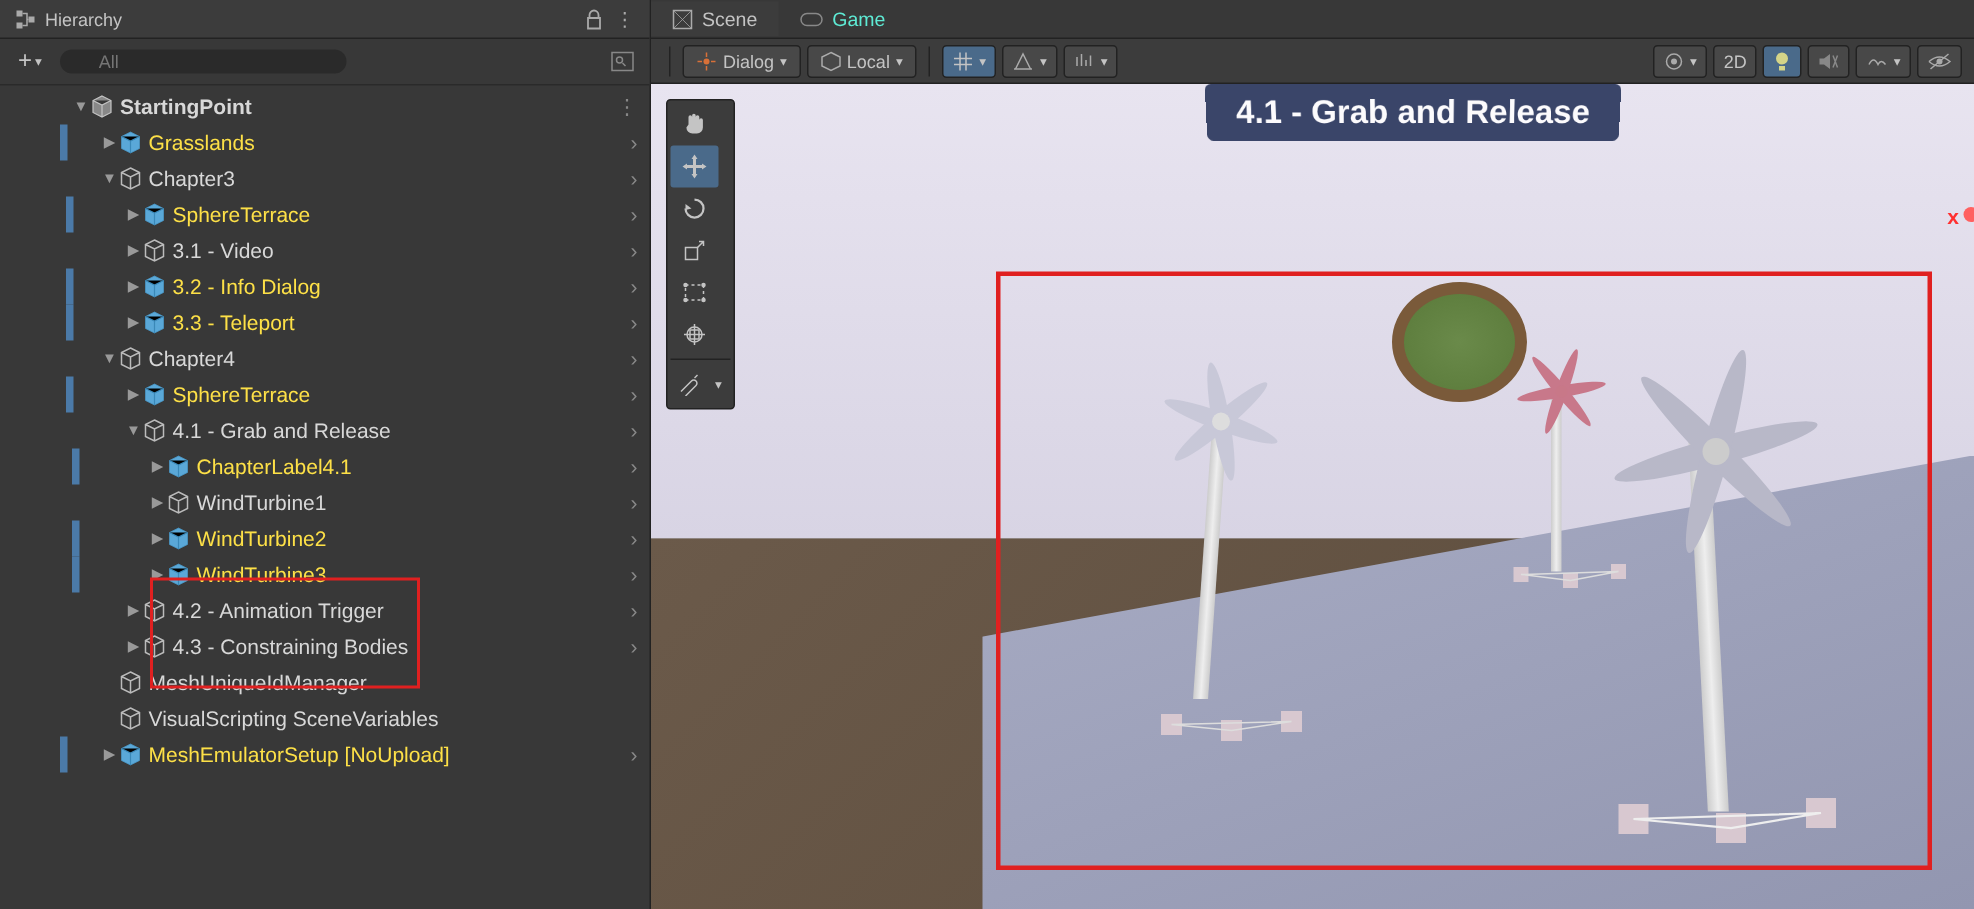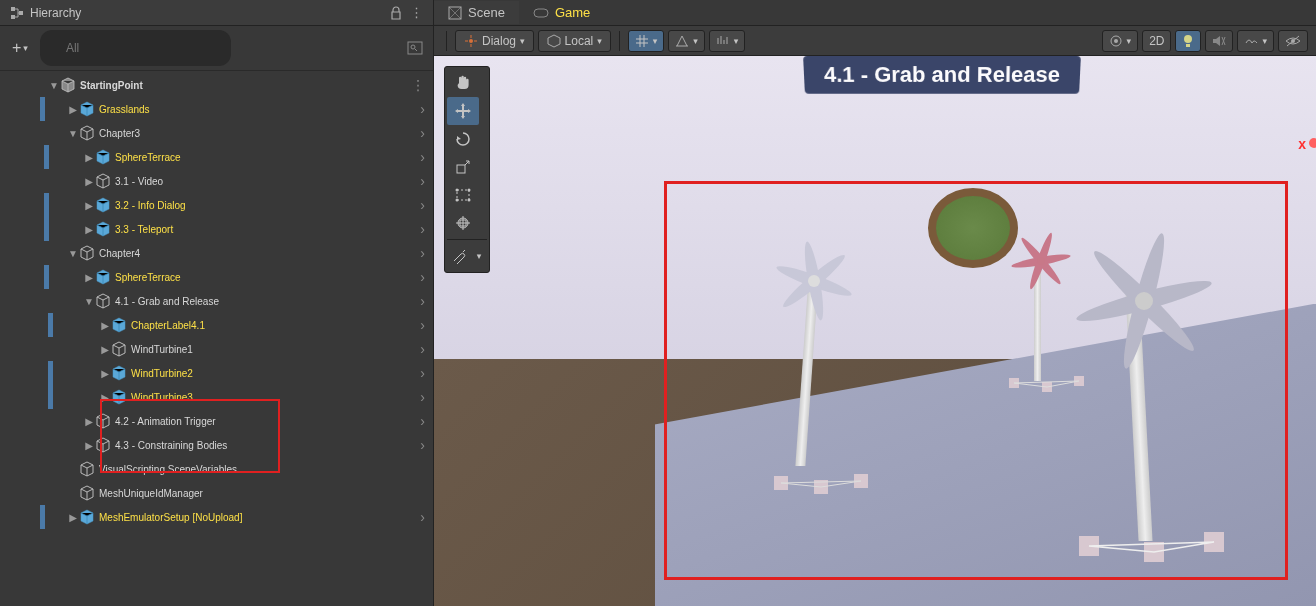--- a/index.html
+++ b/index.html
@@ -5,42 +5,42 @@
 * { margin: 0; padding: 0; box-sizing: border-box; font-family: Arial, sans-serif; }
 body { background: #383838; color: #c4c4c4; font-size: 13px; width: 1316px; height: 606px; overflow: hidden; display: flex; }
 
 .hierarchy-panel { width: 434px; background: #383838; display: flex; flex-direction: column; border-right: 1px solid #222; }
 .panel-header { display: flex; align-items: center; padding: 4px 10px; background: #3c3c3c; border-bottom: 1px solid #222; height: 26px; }
 .panel-title { color: #c4c4c4; font-size: 12px; margin-left: 6px; flex: 1; }
 .panel-icon { display: inline-flex; }
 
 .search-row { display: flex; align-items: center; padding: 4px 6px; gap: 6px; background: #383838; border-bottom: 1px solid #2a2a2a; }
 .plus-dropdown { display: flex; align-items: center; color: #c4c4c4; gap: 2px; padding: 2px 6px; cursor: pointer; }
-.search-box { flex: 1; background: #2a2a2a; border: none; border-radius: 12px; padding: 3px 10px 3px 26px; color: #bef264; font-size: 12px; height: 36px; position: relative; }
+.search-box { flex: 1; background: #2a2a2a; border: none; border-radius: 12px; padding: 3px 10px 3px 26px; color: #bef264; font-size: 12px; height: 16px; position: relative; }
 .search-wrap { flex: 1; position: relative; }
 .search-wrap .sicon { position: absolute; left: 8px; top: 3px; color: #888; }
 
 .tree { flex: 1; overflow-y: auto; padding: 2px 0; }
 .tree-row { display: flex; align-items: center; height: 24px; padding-right: 8px; cursor: pointer; position: relative; }
 .indent { display: inline-block; }
 .arrow { width: 12px; display: inline-flex; justify-content: center; color: #999; font-size: 10px; }
 .cube { display: inline-flex; margin-right: 4px; }
-.label { font-size: 10px; }
+.label { font-size: 14px; }
 .label.blue { color: #fde047; }
 .label.white { color: #d8d8d8; }
 .label.bold { font-weight: bold; }
 .row-chevron { margin-left: auto; color: #888; font-size: 14px; }
 .vbar { width: 5px; align-self: stretch; margin-right: 2px; }
 .vbar.blue { background: #4b7aa8; }
 
 .red-box { position: absolute; left: 100px; top: 328px; width: 180px; height: 74px; border: 2px solid #e02020; pointer-events: none; }
 
 .scene-panel { flex: 1; display: flex; flex-direction: column; background: #383838; }
 .tabs-row { display: flex; align-items: center; background: #383838; height: 26px; border-bottom: 1px solid #222; }
-.tab { display: flex; align-items: center; gap: 6px; padding: 4px 14px; color: #fde047; cursor: pointer; }
+.tab { display: flex; align-items: center; gap: 6px; padding: 4px 14px; color: #5eead4; cursor: pointer; }
 .tab.active { background: #3c3c3c; color: #c4c4c4; }
 
 .toolbar { display: flex; align-items: center; background: #3c3c3c; height: 30px; padding: 0 8px; border-bottom: 1px solid #222; gap: 4px; }
 .toolbar-sep { width: 1px; height: 20px; background: #222; margin: 0 4px; }
 .tbtn { display: flex; align-items: center; gap: 4px; background: #484848; border: 1px solid #222; border-radius: 3px; padding: 3px 8px; color: #c4c4c4; font-size: 12px; cursor: pointer; height: 22px; }
 .tbtn.icon-only { padding: 3px 6px; }
 .tbtn.active { background: #4a6a8a; }
 .toolbar-spacer { flex: 1; }
 
 .viewport { flex: 1; position: relative; background: #909090; overflow: hidden; }
@@ -317,32 +317,32 @@
         </div>
         <div class="tree-row">
           <span class="vbar " style="margin-left:40px"></span>
           <span class="indent" style="width:20px"></span>
           <span class="arrow"></span>
           <span class="cube">
             <svg width="16" height="16" viewBox="0 0 16 16">
               <path d="M8 1 L14 4 L14 12 L8 15 L2 12 L2 4 Z M2 4 L8 7 L14 4 M8 7 L8 15" stroke="#bbb" fill="none" stroke-width="1"></path>
             </svg>
           </span>
-          <span class="label white">VisualScripting SceneVariables</span>
+          <span class="label white">MeshUniqueIdManager</span>
         </div>
         <div class="tree-row">
           <span class="vbar " style="margin-left:40px"></span>
           <span class="indent" style="width:20px"></span>
           <span class="arrow"></span>
           <span class="cube">
             <svg width="16" height="16" viewBox="0 0 16 16">
               <path d="M8 1 L14 4 L14 12 L8 15 L2 12 L2 4 Z M2 4 L8 7 L14 4 M8 7 L8 15" stroke="#bbb" fill="none" stroke-width="1"></path>
             </svg>
           </span>
-          <span class="label white">MeshUniqueIdManager</span>
+          <span class="label white">VisualScripting SceneVariables</span>
         </div>
         <div class="tree-row">
           <span class="vbar blue" style="margin-left:40px"></span>
           <span class="indent" style="width:20px"></span>
           <span class="arrow">▶</span>
           <span class="cube">
             <svg width="16" height="16" viewBox="0 0 16 16">
               <path d="M8 1 L14 4 L14 12 L8 15 L2 12 L2 4 Z" fill="#5aa8d8" stroke="#4a98c8" stroke-width="0.5"></path>
               <path d="M2 4 L8 7 L14 4 M8 7 L8 15" stroke="#3a88b8" stroke-width="0.8"></path>
             </svg>

